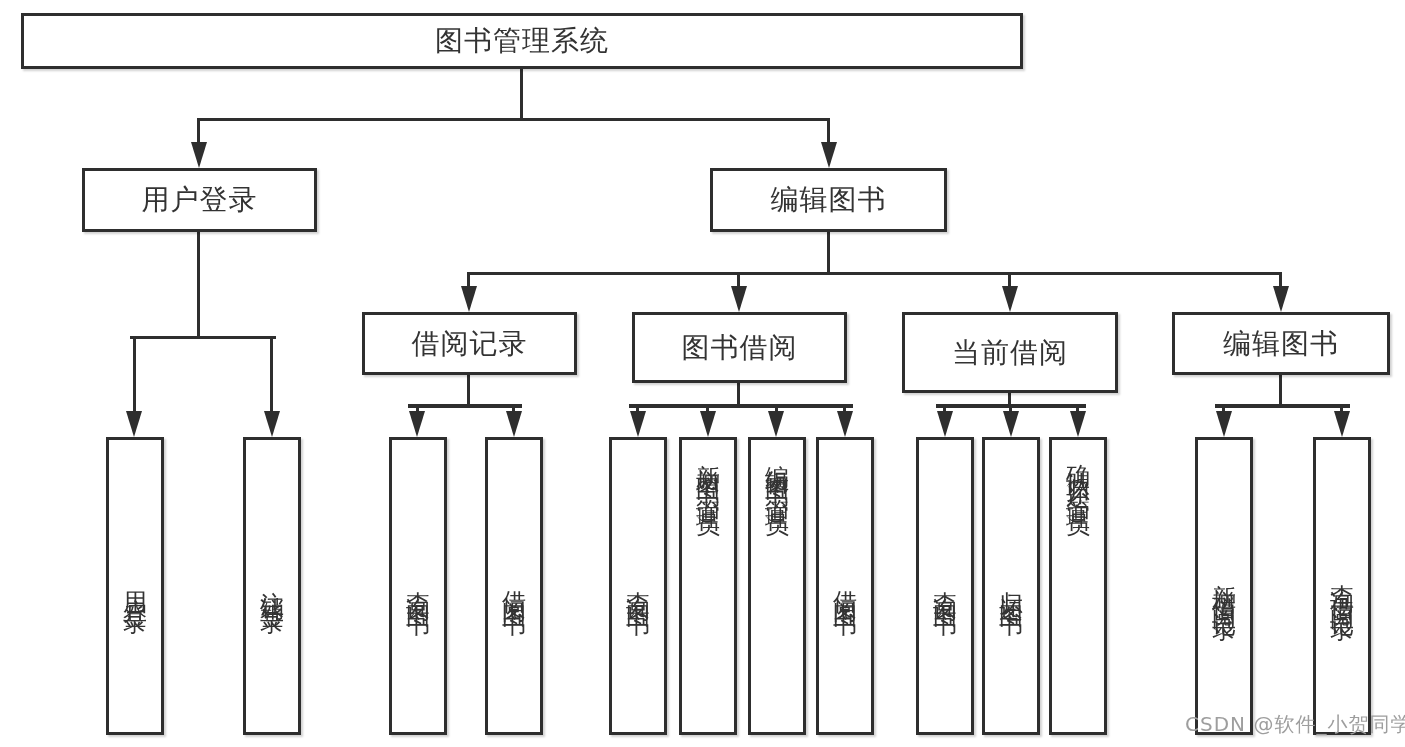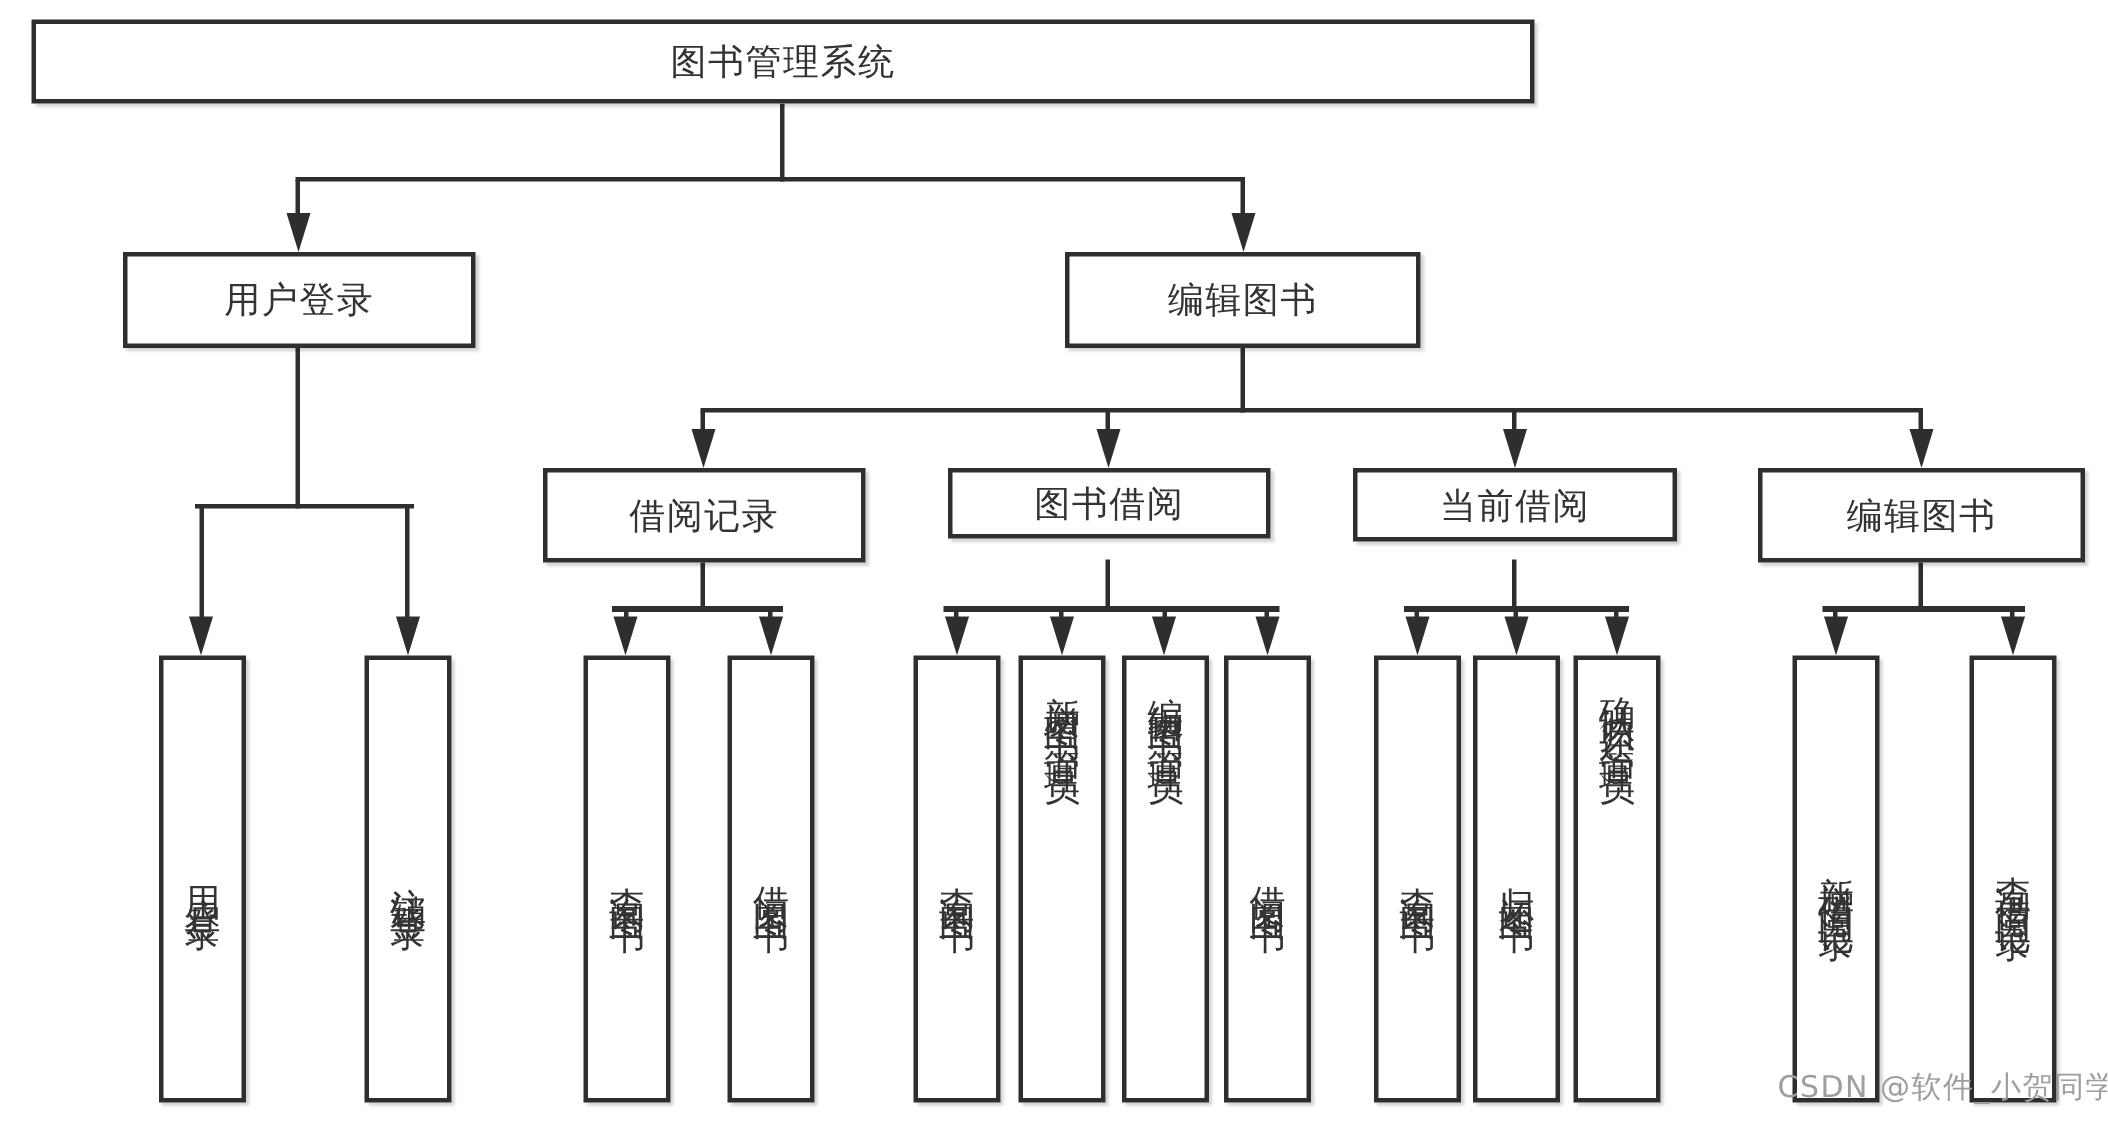--- a/index.html
+++ b/index.html
@@ -6,21 +6,21 @@
   .canvas{
     position:relative;width:1405px;height:747px;background:#ffffff;overflow:hidden;
     font-family:"DejaVu Sans","Liberation Sans",sans-serif;color:#333333;
   }
   
   .box{
     position:absolute;background:#ffffff;border:3px solid #2e2e2e;box-sizing:border-box;
     display:flex;align-items:center;justify-content:center;
     box-shadow:2px 2px 2px rgba(0,0,0,0.18);z-index:2;
   }
-  .hbox{font-size:24px;letter-spacing:1px;white-space:nowrap;}
+  .hbox{font-size:28px;letter-spacing:1px;white-space:nowrap;}
   .leaf{width:58px;top:437px;height:298px;}
   .leaf .vtext{
     writing-mode:vertical-rl;text-orientation:mixed;
     font-size:24px;line-height:1;letter-spacing:7px;
   }
   .leaf.topalign{align-items:flex-start;padding-top:5px;}
   
   .vl{position:absolute;width:3px;background:#2e2e2e;z-index:1;}
   .hl{position:absolute;height:3px;background:#2e2e2e;z-index:1;}
   .hl.thick{height:4px;}
@@ -71,24 +71,24 @@
   <div class="vl" style="left:1008px;top:274px;height:14px;"></div>
   <div class="vl" style="left:1279px;top:274px;height:14px;"></div>
   <div class="arr" style="left:461px;top:286px;"></div>
   <div class="arr" style="left:731px;top:286px;"></div>
   <div class="arr" style="left:1002px;top:286px;"></div>
   <div class="arr" style="left:1273px;top:286px;"></div>
 
   <div class="box hbox" style="left:362px;top:312px;width:215px;height:63px;">
     <span>借阅记录</span>
   </div>
-  <div class="box hbox" style="left:632px;top:312px;width:215px;height:47px;">
+  <div class="box hbox" style="left:632px;top:312px;width:215px;height:71px;">
     <span>图书借阅</span>
   </div>
-  <div class="box hbox" style="left:902px;top:312px;width:216px;height:49px;">
+  <div class="box hbox" style="left:902px;top:312px;width:216px;height:81px;">
     <span>当前借阅</span>
   </div>
   <div class="box hbox" style="left:1172px;top:312px;width:218px;height:63px;">
     <span>编辑图书</span>
   </div>
 
   <div class="vl" style="left:467px;top:373px;height:33px;"></div>
   <div class="vl" style="left:737px;top:373px;height:33px;"></div>
   <div class="vl" style="left:1008px;top:373px;height:33px;"></div>
   <div class="vl" style="left:1279px;top:373px;height:33px;"></div>

